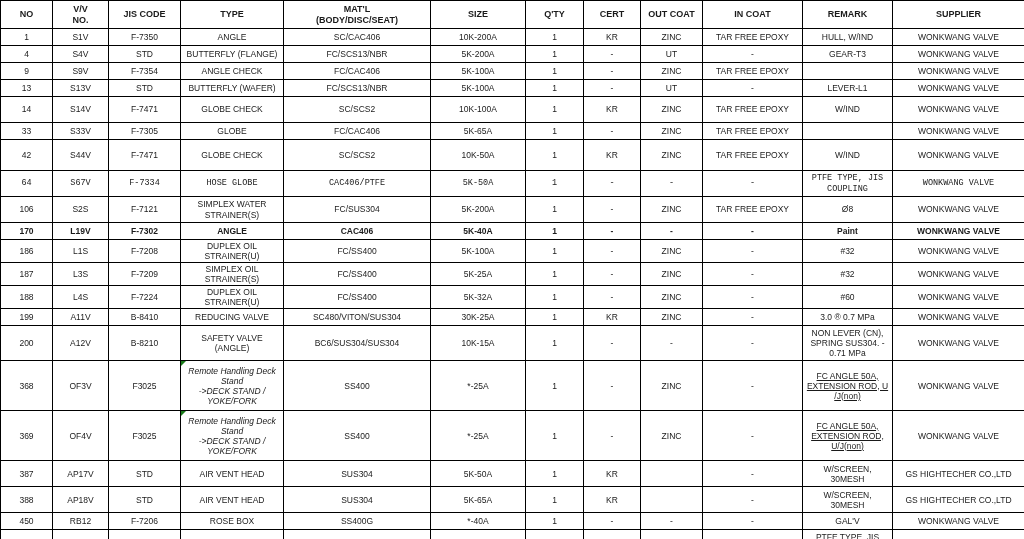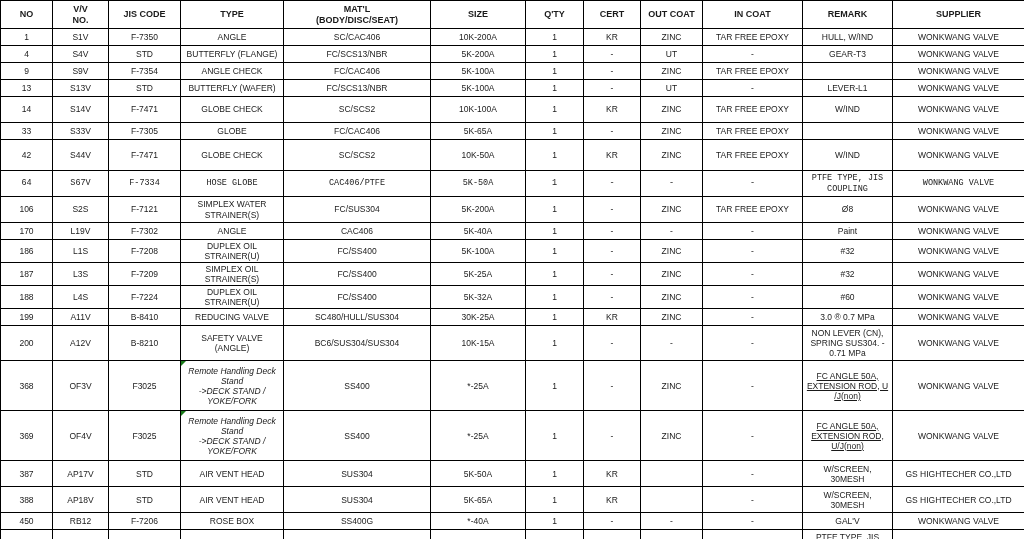--- a/index.html
+++ b/index.html
@@ -447,60 +447,60 @@
         <td>
           <span class="cell-inner">TAR FREE EPOXY</span>
         </td>
         <td>
           <span class="cell-inner">Ø8</span>
         </td>
         <td>
           <span class="cell-inner">WONKWANG VALVE</span>
         </td>
       </tr>
+      <tr style="height: 17px; font-weight: bold;">
+        <td>
+          <span class="cell-inner">170</span>
+        </td>
+        <td>
+          <span class="cell-inner">L19V</span>
+        </td>
+        <td>
+          <span class="cell-inner">F-7302</span>
+        </td>
+        <td>
+          <span class="cell-inner">ANGLE</span>
+        </td>
+        <td>
+          <span class="cell-inner">CAC406</span>
+        </td>
+        <td>
+          <span class="cell-inner">5K-40A</span>
+        </td>
+        <td>
+          <span class="cell-inner">1</span>
+        </td>
+        <td>
+          <span class="cell-inner">-</span>
+        </td>
+        <td>
+          <span class="cell-inner">-</span>
+        </td>
+        <td>
+          <span class="cell-inner">-</span>
+        </td>
+        <td>
+          <span class="cell-inner">Paint</span>
+        </td>
+        <td>
+          <span class="cell-inner">WONKWANG VALVE</span>
+        </td>
+      </tr>
       <tr style="height: 17px;">
         <td>
-          <span class="cell-inner">170</span>
-        </td>
-        <td>
-          <span class="cell-inner">L19V</span>
-        </td>
-        <td>
-          <span class="cell-inner">F-7302</span>
-        </td>
-        <td>
-          <span class="cell-inner">ANGLE</span>
-        </td>
-        <td>
-          <span class="cell-inner">CAC406</span>
-        </td>
-        <td>
-          <span class="cell-inner">5K-40A</span>
-        </td>
-        <td>
-          <span class="cell-inner">1</span>
-        </td>
-        <td>
-          <span class="cell-inner">-</span>
-        </td>
-        <td>
-          <span class="cell-inner">-</span>
-        </td>
-        <td>
-          <span class="cell-inner">-</span>
-        </td>
-        <td>
-          <span class="cell-inner">Paint</span>
-        </td>
-        <td>
-          <span class="cell-inner">WONKWANG VALVE</span>
-        </td>
-      </tr>
-      <tr style="height: 17px;">
-        <td>
           <span class="cell-inner">186</span>
         </td>
         <td>
           <span class="cell-inner">L1S</span>
         </td>
         <td>
           <span class="cell-inner">F-7208</span>
         </td>
         <td>
           <span class="cell-inner">DUPLEX OIL STRAINER(U)</span>
@@ -613,21 +613,21 @@
         <td>
           <span class="cell-inner">A11V</span>
         </td>
         <td>
           <span class="cell-inner">B-8410</span>
         </td>
         <td>
           <span class="cell-inner">REDUCING VALVE</span>
         </td>
         <td>
-          <span class="cell-inner">SC480/HULL/SUS304</span>
+          <span class="cell-inner">SC480/VITON/SUS304</span>
         </td>
         <td>
           <span class="cell-inner">30K-25A</span>
         </td>
         <td>
           <span class="cell-inner">1</span>
         </td>
         <td>
           <span class="cell-inner">KR</span>
         </td>

